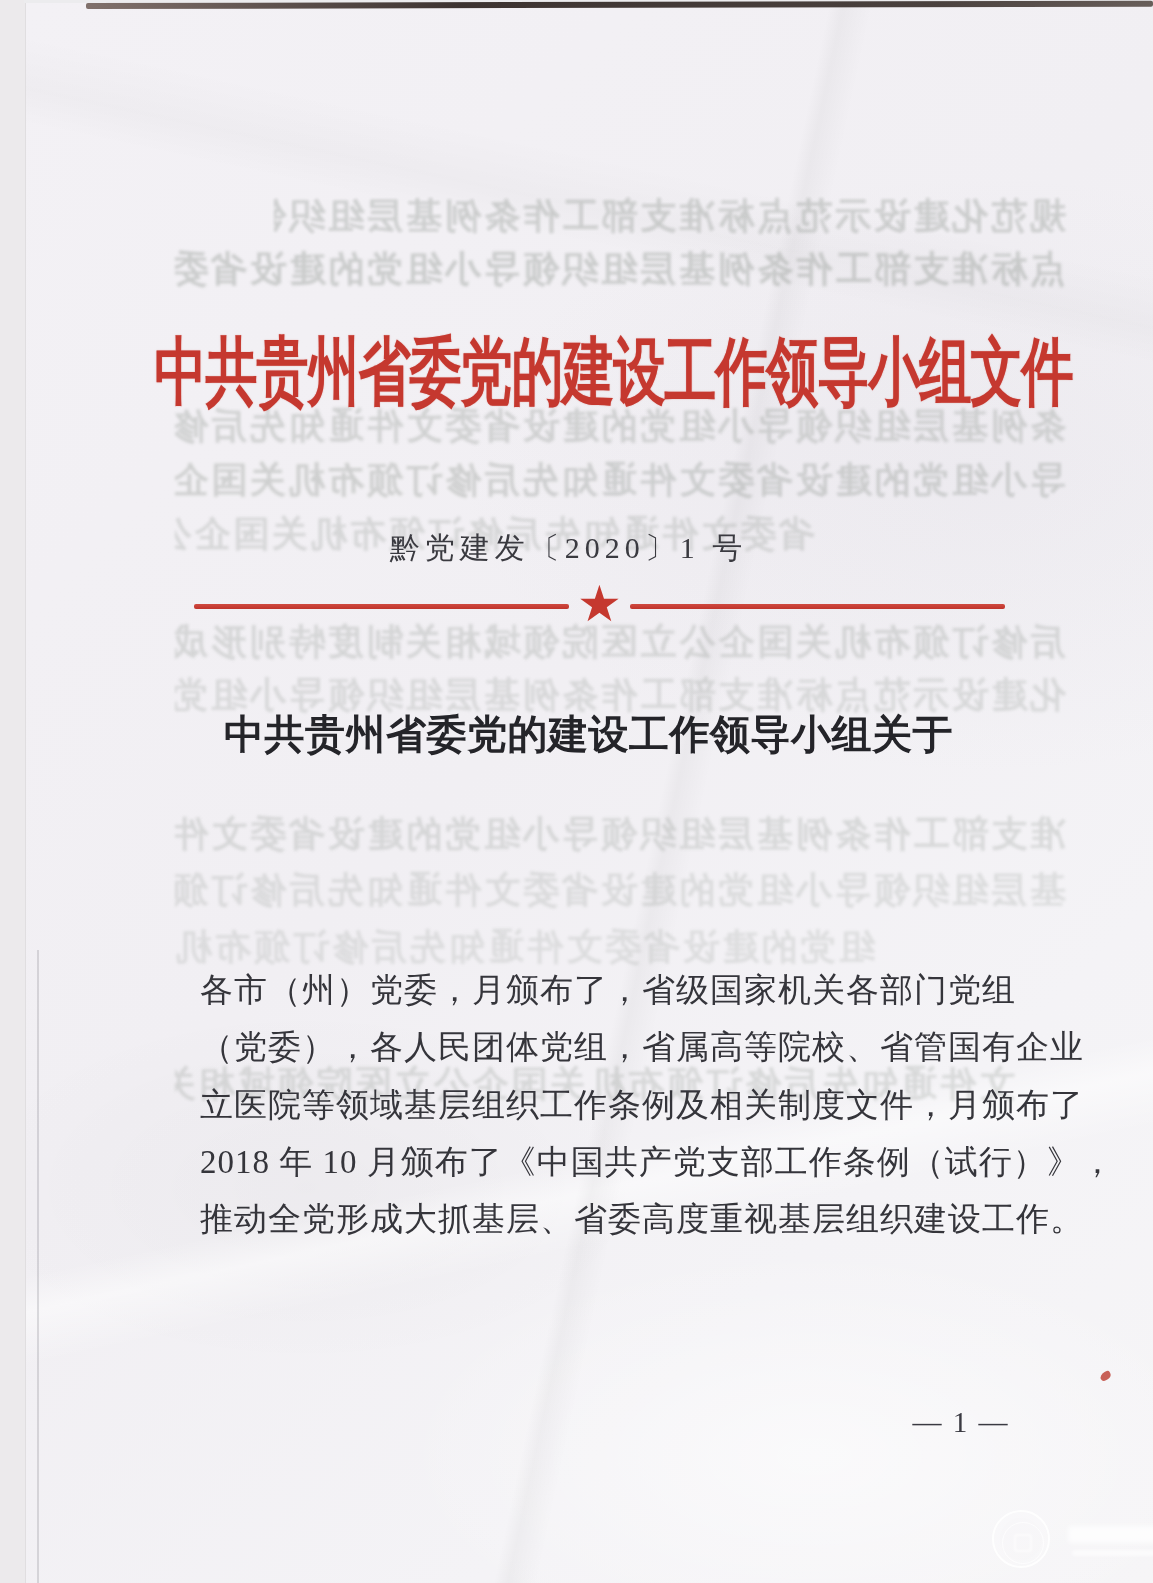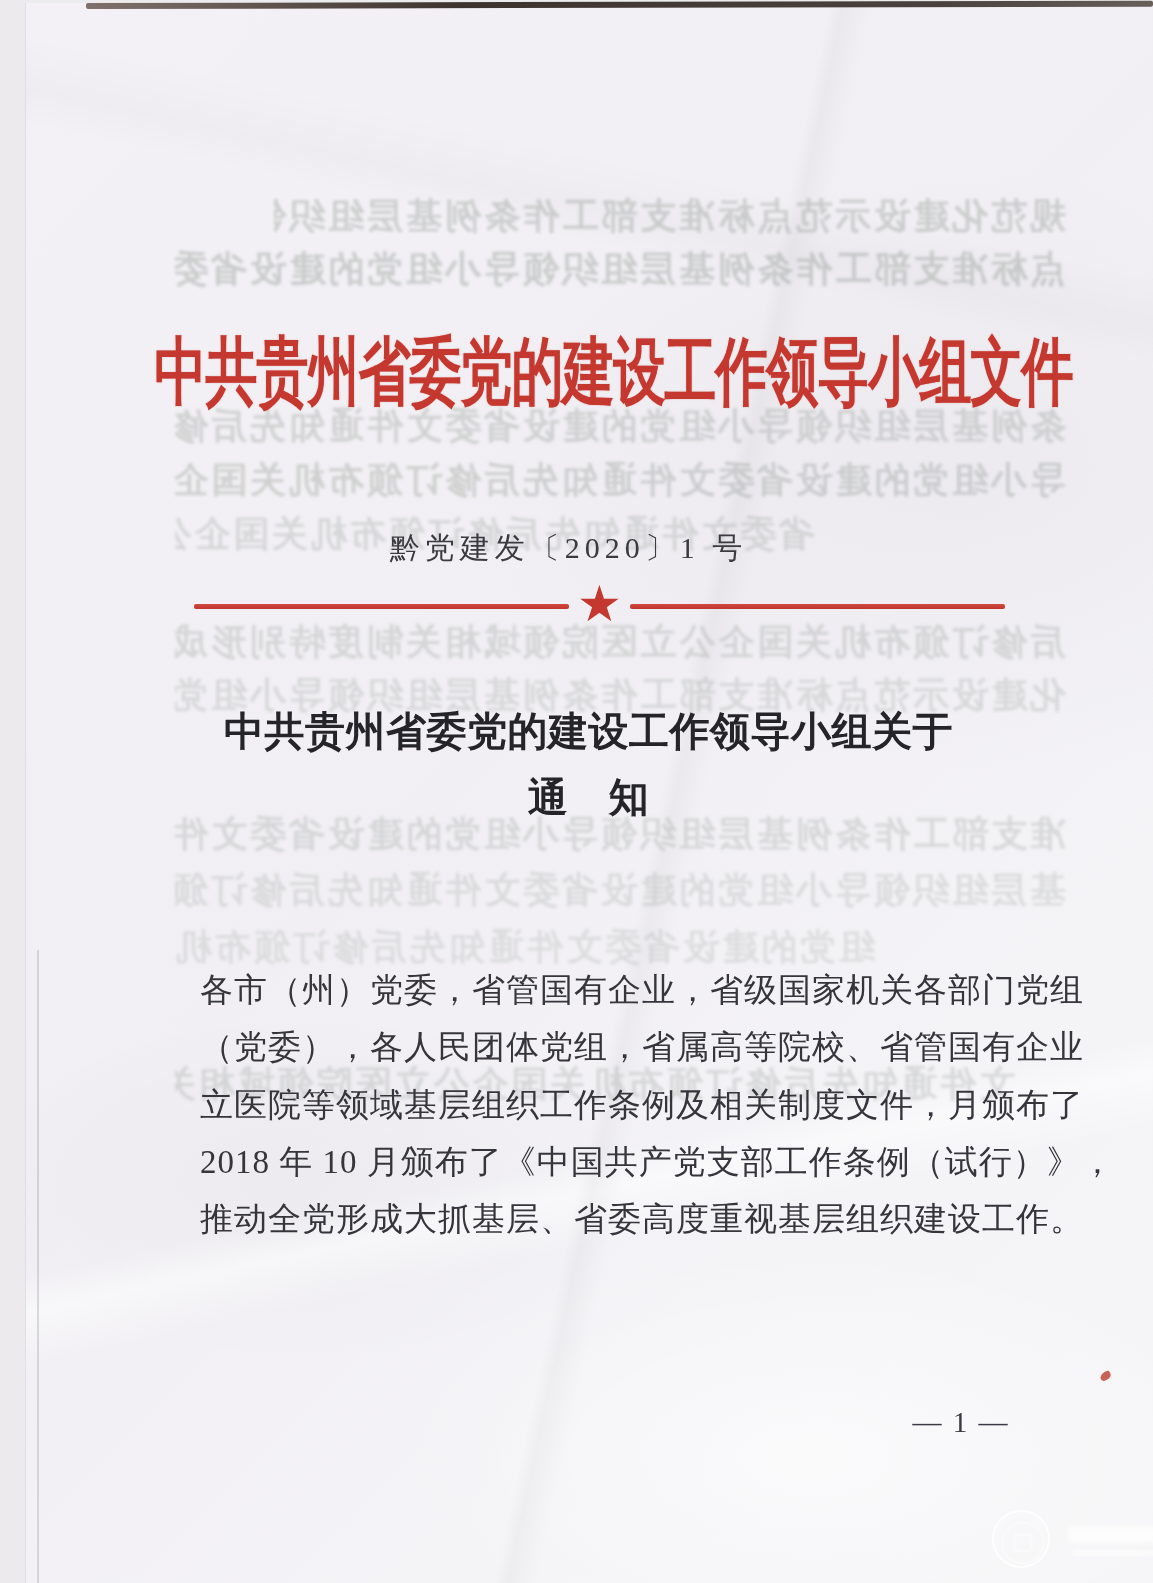--- a/index.html
+++ b/index.html
@@ -69,21 +69,21 @@
     transform:translateY(-2px);
     font-family:"DejaVu Sans","Liberation Sans",sans-serif;
   }
 
   
   .doc-title{
     position:absolute;left:60px;right:60px;top:702px;
     text-align:center;font-size:40px;line-height:66px;font-weight:700;
     color:#242429;letter-spacing:0.5px;
   }
-  .doc-title div{white-space:nowrap;font-family:Liberation Mono, monospace;}
+  .doc-title div{white-space:nowrap;}
 
   
   .body-text{
     position:absolute;left:176px;top:962px;width:872px;
     font-size:33px;color:#35353b;letter-spacing:1px;
   }
   .body-text div{height:57.3px;line-height:57.3px;white-space:nowrap;}
   .body-text div.indent{padding-left:67px;}
 
   .page-number{
@@ -147,25 +147,24 @@
     <div class="doc-number">黔党建发〔2020〕1 号</div>
 
     <div class="red-rule">
       <div class="rule-seg"></div>
       <div class="rule-star">★</div>
       <div class="rule-seg"></div>
     </div>
 
     <div class="doc-title">
         <div>中共贵州省委党的建设工作领导小组关于</div>
-        <div>通　知</div>
       </div>
 
     <div class="body-text">
-        <div>各市（州）党委，省管国有企业，省级国家机关各部门党组</div>
+        <div>各市（州）党委，月颁布了，省级国家机关各部门党组</div>
         <div>（党委），各人民团体党组，省属高等院校、省管国有企业</div>
         <div>立医院等领域基层组织工作条例及相关制度文件，月颁布了</div>
         <div>2018 年 10 月颁布了《中国共产党支部工作条例（试行）》，</div>
         <div>推动全党形成大抓基层、省委高度重视基层组织建设工作。</div>
       </div>
 
     <div class="page-number">— 1 —</div>
 
     <div class="red-speck"></div>
 

